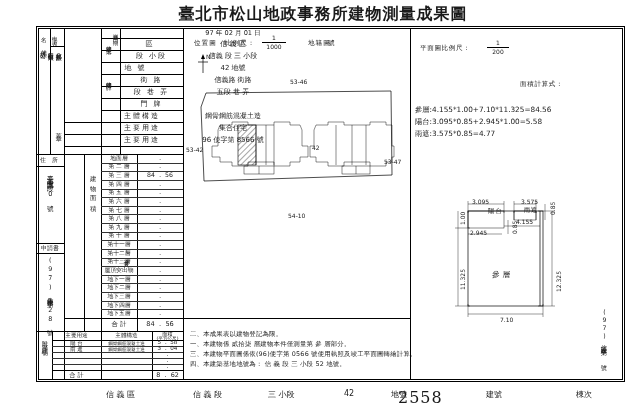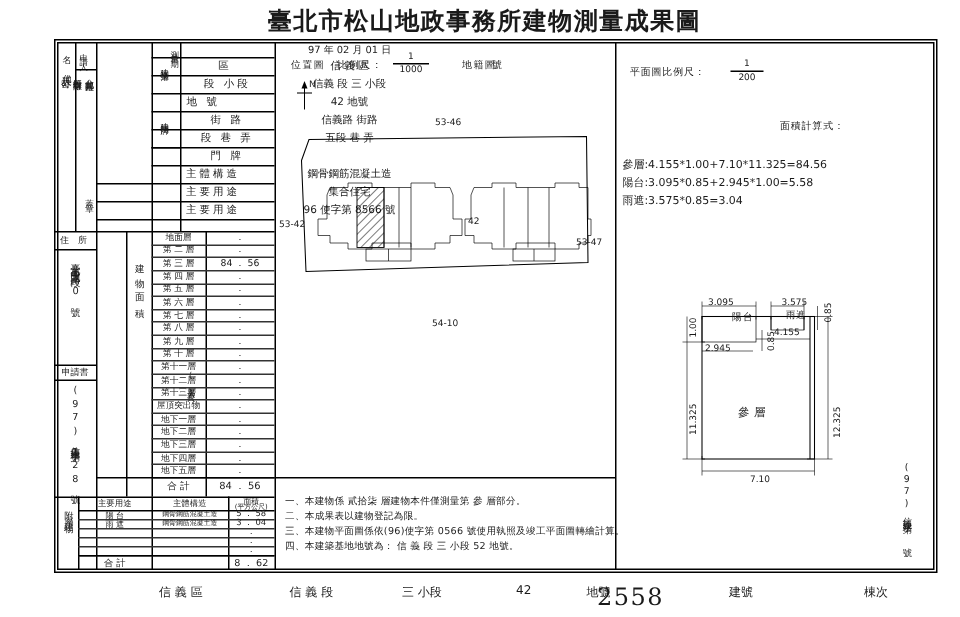--- a/index.html
+++ b/index.html
@@ -396,21 +396,21 @@
 
   <div class="t" style="left:420px;top:44px;font-size:6.6px;letter-spacing:0.6px;"><span>平面圖比例尺：</span></div>
   <div class="t ctr" style="left:487px;top:39px;width:22px;font-size:6px;"><span>1</span></div>
   <div class="h" style="left:487px;top:47px;width:22px;"></div>
   <div class="t ctr" style="left:487px;top:48px;width:22px;font-size:6px;"><span>200</span></div>
   <div class="t" style="left:520px;top:44px;font-size:6.6px;letter-spacing:0.6px;margin-top:36px;"><span>面積計算式：</span></div>
 
   <div class="calc">
     <div>參層:4.155*1.00+7.10*11.325=84.56</div>
     <div>陽台:3.095*0.85+2.945*1.00=5.58</div>
-    <div>雨遮:3.575*0.85=3.04</div>
+    <div>雨遮:3.575*0.85=4.77</div>
   </div>
 
   <svg style="left:440px;top:186px;" width="160" height="140" viewBox="0 0 160 140">
 
     <rect class="ln" x="28" y="25" width="75" height="95"></rect>
 
     <rect class="lnt" x="28" y="25" width="36" height="17"></rect>
 
     <rect class="lnt" x="74" y="25" width="22" height="9"></rect>
     <line class="lnt" x1="74" y1="25" x2="74" y2="34"></line>
@@ -463,22 +463,22 @@
 
   <div class="t" style="left:488px;top:207px;font-size:6.4px;letter-spacing:1px;"><span>陽台</span></div>
   <div class="t" style="left:524px;top:206px;font-size:6.2px;letter-spacing:0.5px;"><span>雨遮</span></div>
   <div class="t" style="left:492px;top:270px;font-size:7.6px;letter-spacing:3px;"><span>參層</span></div>
 
   <div class="vert" style="left:600px;top:308px;font-size:6.2px;letter-spacing:1px;">
     <span>(97)信義建字第　　號</span>
   </div>
 
   <div class="notes">
+    <div>二、本成果表以建物登記為限。</div>
     <div>一、本建物係 貳拾柒 層建物本件僅測量第  參  層部分。</div>
-    <div>二、本成果表以建物登記為限。</div>
     <div>三、本建物平面圖係依(96)使字第   0566  號使用執照及竣工平面圖轉繪計算。</div>
     <div>四、本建築基地地號為： 信 義 段  三 小段    52     地號。</div>
   </div>
 
   <div class="footer">
     <span style="left:70px;">信    義    區</span>
     <span style="left:157px;">信   義   段</span>
     <span style="left:232px;">三    小段</span>
     <span style="left:308px;">42</span>
     <span style="left:355px;">地號</span>

